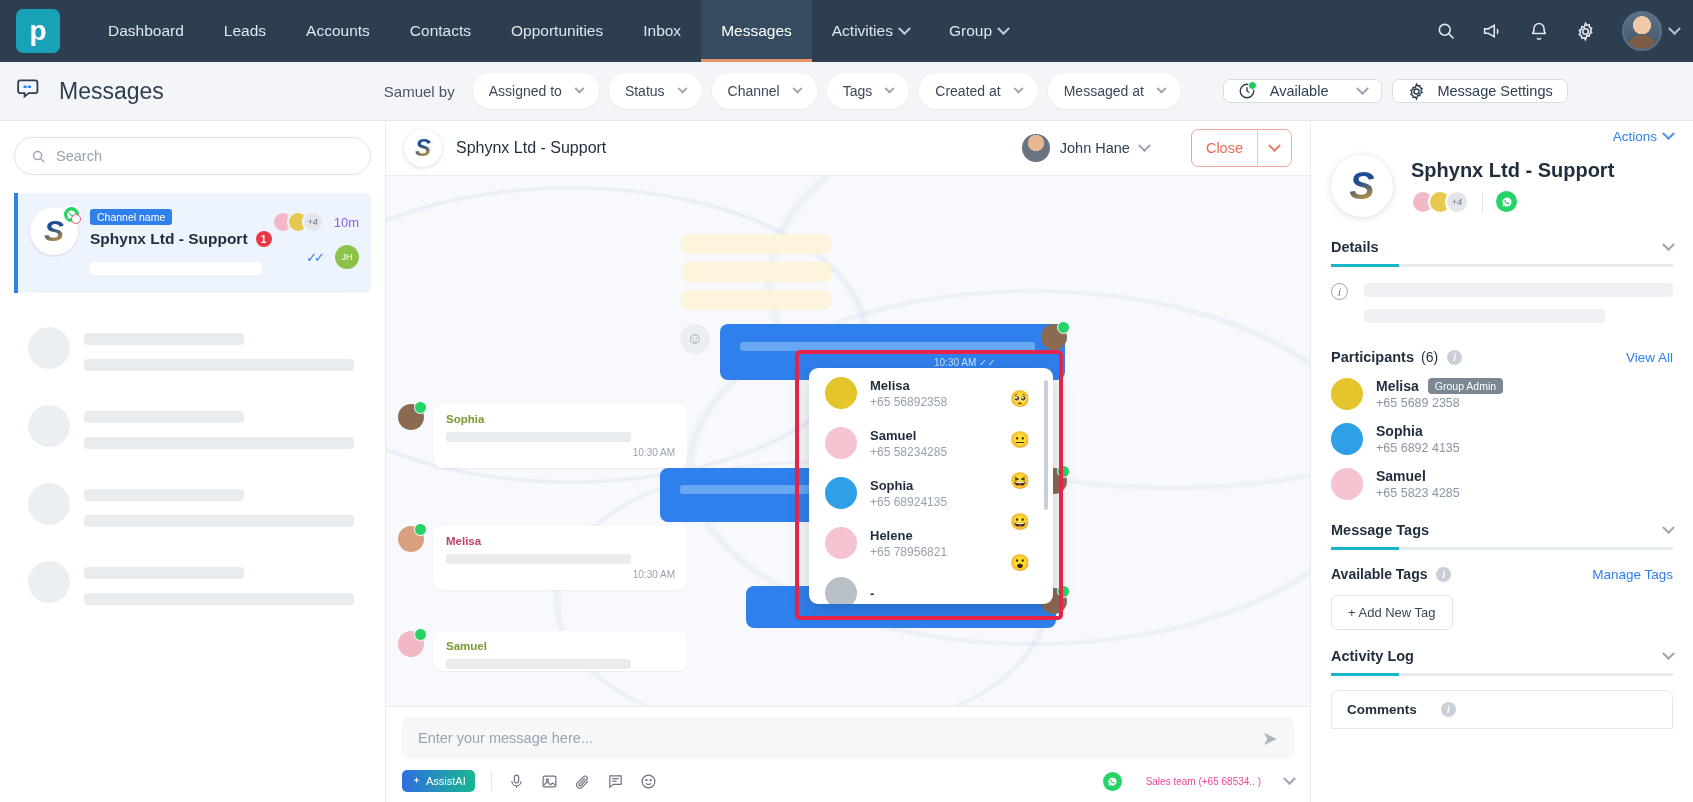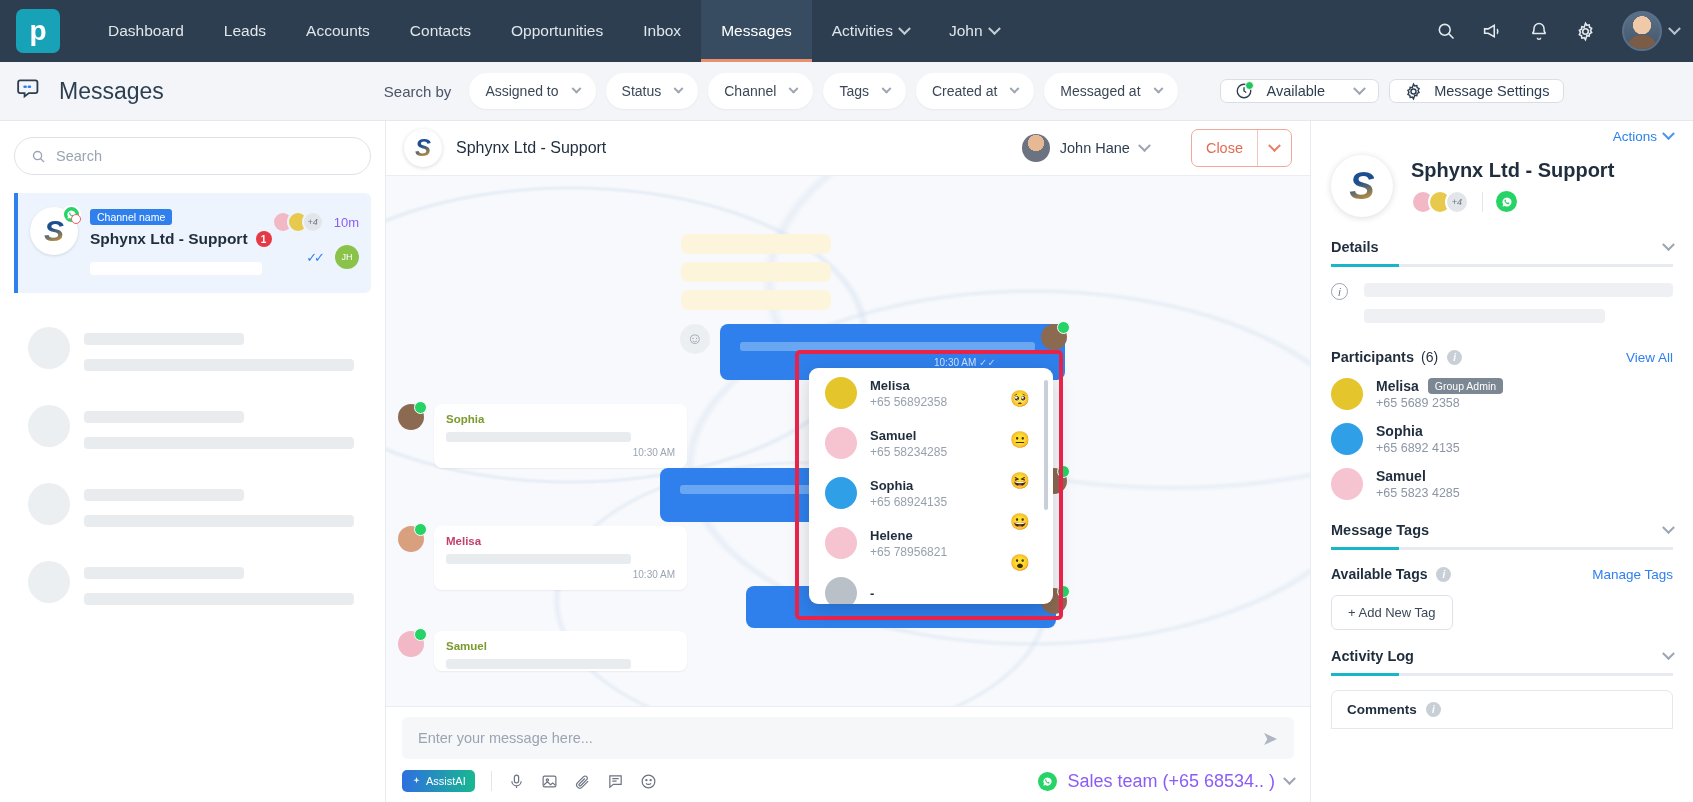--- a/index.html
+++ b/index.html
@@ -167,22 +167,22 @@
   
   .composer { flex: 0 0 96px; border-top: 1px solid #eaedf1; background: #fff; padding: 10px 16px 0; }
   .cmp-input { height: 42px; background: #f6f7f9; border-radius: 6px; display: flex; align-items: center;
                padding: 0 16px; color: #9aa4b2; font-size: 14.5px; cursor: text; }
   .send { margin-left: auto; color: #aeb6c1; font-size: 19px; }
   .cmp-tools { display: flex; align-items: center; gap: 16px; margin-top: 11px; }
   .assist { background: linear-gradient(90deg,#2f6fe0,#17b890); color: #fff; border-radius: 5px;
             font-size: 11px; padding: 5px 9px; display: flex; align-items: center; gap: 4px; cursor: pointer; }
   .tool-div { width: 1px; height: 20px; background: #e2e6ea; }
   .tool-ico { color: #6b7280; display: flex; align-items: center; cursor: pointer; }
-  .sender { margin-left: auto; display: flex; align-items: center; gap: 10px; font-size: 18px;
-            color: #8b5cf6; cursor: pointer; }
+  .sender { margin-left: auto; display: flex; align-items: center; gap: 24px; font-size: 10px;
+            color: #ec4899; cursor: pointer; }
 
   
   .rpanel { width: 383px; background: #fff; border-left: 1px solid #e8ebef; padding: 6px 20px 0;
             position: relative; overflow: hidden; }
   .actions { position: absolute; right: 20px; top: 8px; color: #2f80ed; font-size: 13.5px;
              display: flex; align-items: center; gap: 7px; cursor: pointer; }
   .rp-head { display: flex; align-items: center; gap: 18px; margin-top: 28px; }
   .rp-logo { width: 62px; height: 62px; border-radius: 50%; background: #fff;
              box-shadow: 0 1px 7px rgba(0,0,0,.14); display: flex; align-items: center; justify-content: center; }
   .rp-title { font-size: 20px; font-weight: bold; color: #1f2d3d; }
@@ -199,21 +199,21 @@
   .part-row { display: flex; align-items: center; gap: 13px; margin-top: 13px; }
   .part-av { width: 32px; height: 32px; border-radius: 50%; flex: 0 0 32px; }
   .part-name { font-size: 14px; font-weight: bold; color: #1f2d3d; display: flex; align-items: center; gap: 9px; }
   .admin-badge { background: #7c8794; color: #fff; font-size: 10.5px; border-radius: 4px; padding: 2px 7px;
                  font-weight: normal; }
   .part-phone { font-size: 12.5px; color: #8b96a5; margin-top: 2px; }
   .link { color: #2f80ed; font-size: 13.5px; cursor: pointer; }
   .addtag { border: 1px solid #dfe3e9; border-radius: 6px; padding: 9px 16px; font-size: 13px;
             color: #3c4858; display: inline-block; margin-top: 13px; cursor: pointer; }
   .cmt-box { border: 1px solid #e4e7ec; border-radius: 7px 7px 0 0; padding: 11px 15px; margin-top: 14px;
-             font-size: 13.5px; font-weight: bold; color: #1f2d3d; display: flex; align-items: center; gap: 9px; }
+             font-size: 13.5px; font-weight: bold; color: #1f2d3d; display: flex; align-items: center; gap: 24px; }
 </style>
 </head>
 <body>
 
 <div class="app">
 
   <div class="topnav">
     <div class="logo-box">p</div>
     <div class="nav-items">
       <div class="nav-item">
@@ -235,21 +235,21 @@
           <span>Inbox</span>
         </div>
       <div class="nav-item active">
           <span>Messages</span>
         </div>
       <div class="nav-item">
           <span>Activities</span>
           <i class="chev"></i>
         </div>
       <div class="nav-item">
-          <span>John</span>
+          <span>Group</span>
           <i class="chev"></i>
         </div>
     </div>
     <div class="nav-right">
       <span class="nav-ico">
         <svg width="20" height="20" viewBox="0 0 24 24" fill="none" stroke="currentColor" stroke-width="1.9">
             <circle cx="10.5" cy="10.5" r="6.5"></circle>
             <path d="M15.5 15.5 L21 21"></path>
           </svg>
       </span>
@@ -279,21 +279,21 @@
   </div>
 
   <div class="filterbar">
     <div class="page-title">
       <svg width="30" height="28" viewBox="0 0 28 26" fill="none" stroke="#2d3e50" stroke-width="1.7">
         <path d="M4 3h14a2 2 0 012 2v8a2 2 0 01-2 2h-6l-4 3v-3H4a2 2 0 01-2-2V5a2 2 0 012-2z"></path>
         <path d="M8 9h7" stroke="#2f80ed" stroke-width="2.4" stroke-linecap="round" stroke-dasharray="1 3"></path>
       </svg>
       <span>Messages</span>
     </div>
-    <span class="filter-label">Search by</span>
+    <span class="filter-label">Samuel by</span>
     <div class="pill">
         <span>Assigned to</span>
         <i class="chev"></i>
       </div>
     <div class="pill">
         <span>Status</span>
         <i class="chev"></i>
       </div>
     <div class="pill">
         <span>Channel</span>

